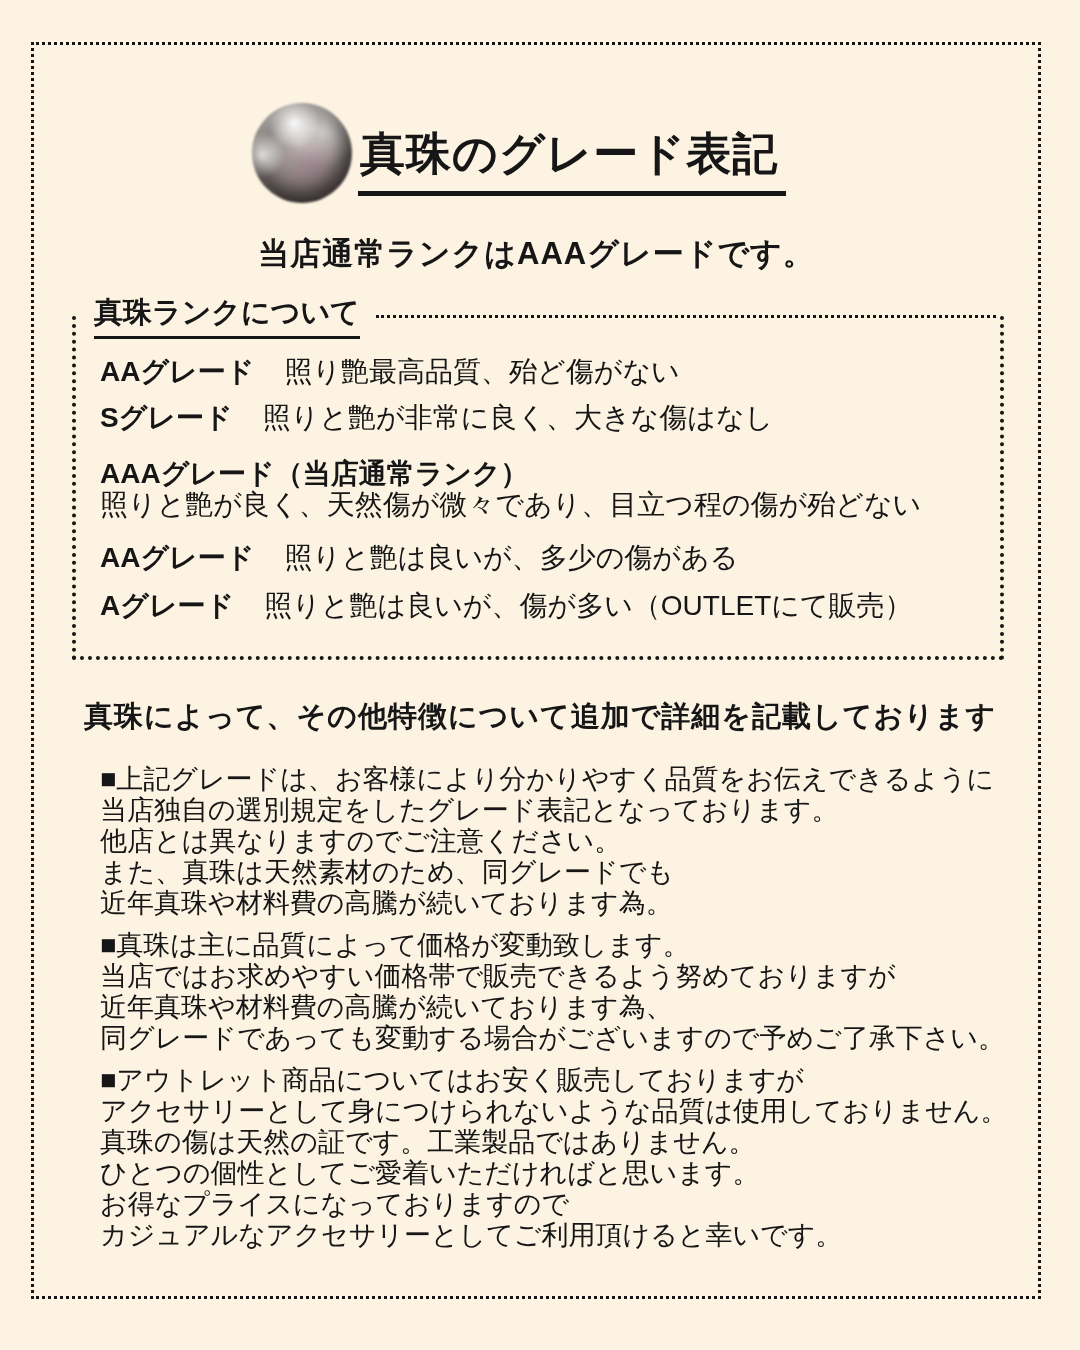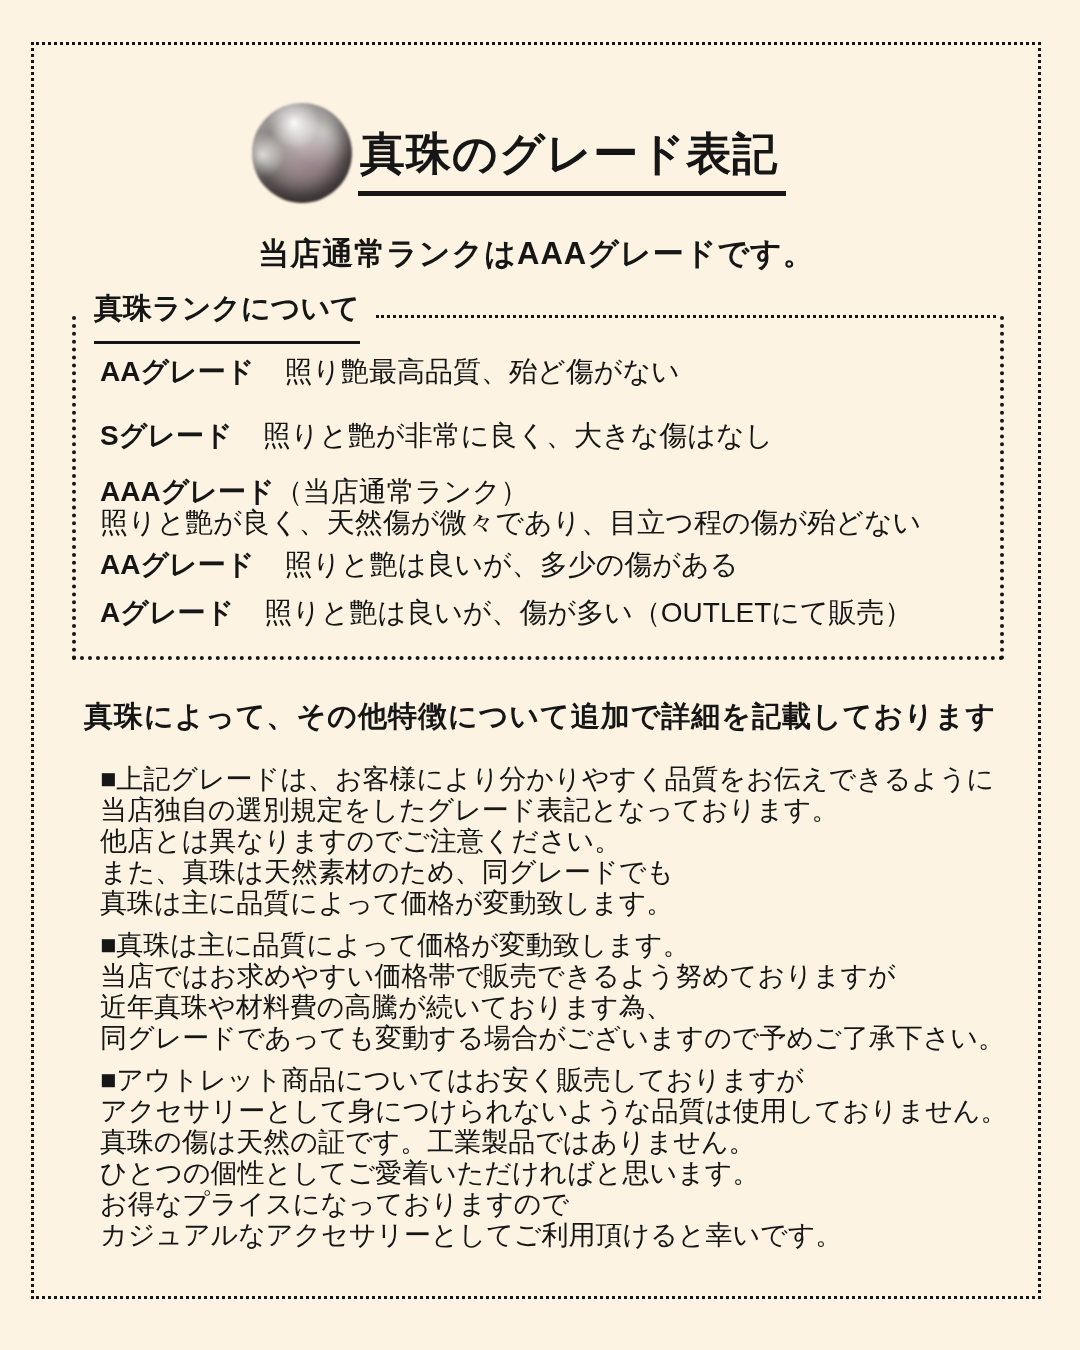--- a/index.html
+++ b/index.html
@@ -86,42 +86,42 @@
     top: -22px;
     height: 44px;
     display: flex;
     align-items: center;
     background: transparent;
   }
   .rank-label {
     font-size: 29px;
     font-weight: 700;
     border-bottom: 3px solid #161616;
-    padding-bottom: 12px;
+    padding-bottom: 3px;
     white-space: nowrap;
     background: #fcf3e2;
   }
   .rank-leader {
     flex: 1;
     height: 0;
     margin-left: 16px;
     border-top: 3px dotted #161616;
   }
   .rank-content {
     padding: 40px 18px 0 24px;
     font-size: 28px;
   }
   .grade-row { line-height: 32px; }
-  .grade-row.m1 { margin-top: 32px; }
+  .grade-row.m1 { margin-top: 14px; }
   .grade-row.m2 { margin-top: 24px; }
-  .grade-row.m3 { margin-top: 11px; }
+  .grade-row.m3 { margin-top: 22px; }
   .grade-row.m4 { margin-top: 16px; }
   .g-name { font-weight: 700; }
   .g-desc { margin-left: 30px; }
-  .g-suffix { font-weight: 400; }
+  .g-suffix { font-weight: 700; }
   .g-desc2 { line-height: 30px; font-weight: 400; }
 
   .section-heading {
     position: absolute;
     left: 0;
     top: 697px;
     width: 1080px;
     text-align: center;
     font-size: 29px;
     font-weight: 700;
@@ -178,21 +178,21 @@
 </div>
 
 <div class="section-heading">真珠によって、その他特徴について追加で詳細を記載しております</div>
 
 <div class="notes">
   <div class="note">
     <div class="note-line">■上記グレードは、お客様により分かりやすく品質をお伝えできるように</div>
     <div class="note-line">当店独自の選別規定をしたグレード表記となっております。</div>
     <div class="note-line">他店とは異なりますのでご注意ください。</div>
     <div class="note-line">また、真珠は天然素材のため、同グレードでも</div>
-    <div class="note-line">真珠は主に品質によって価格が変動致します。</div>
+    <div class="note-line">近年真珠や材料費の高騰が続いております為。</div>
   </div>
   <div class="note">
     <div class="note-line">■真珠は主に品質によって価格が変動致します。</div>
     <div class="note-line">当店ではお求めやすい価格帯で販売できるよう努めておりますが</div>
     <div class="note-line">近年真珠や材料費の高騰が続いております為、</div>
     <div class="note-line">同グレードであっても変動する場合がございますので予めご了承下さい。</div>
   </div>
   <div class="note">
     <div class="note-line">■アウトレット商品についてはお安く販売しておりますが</div>
     <div class="note-line">アクセサリーとして身につけられないような品質は使用しておりません。</div>

